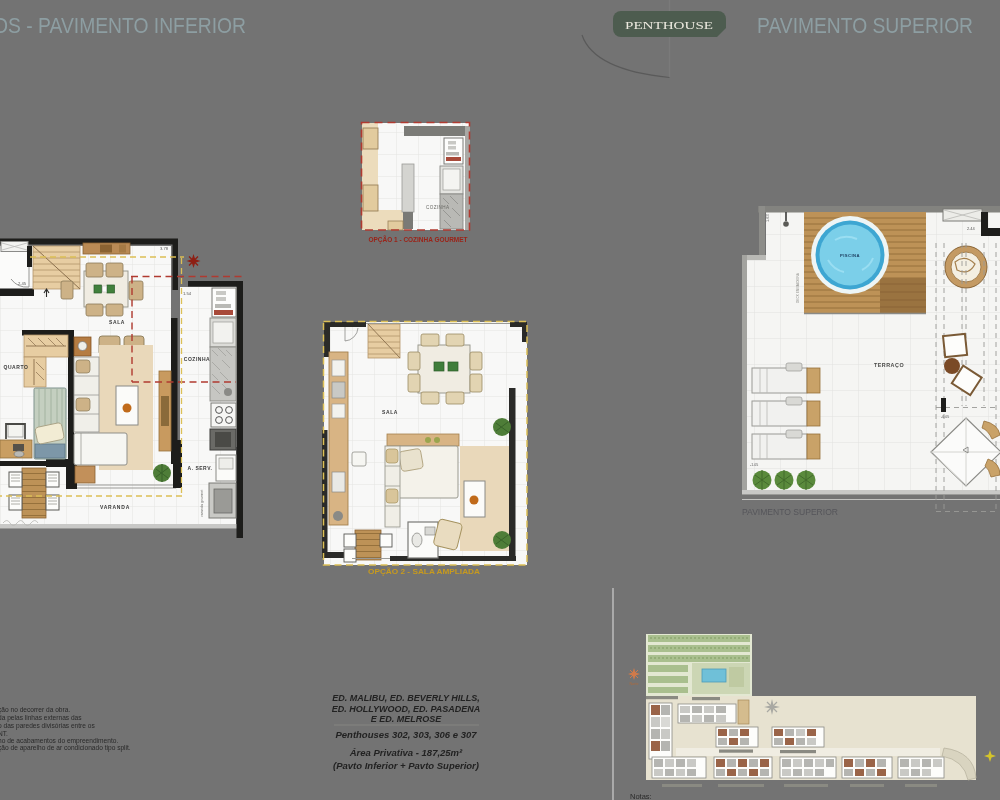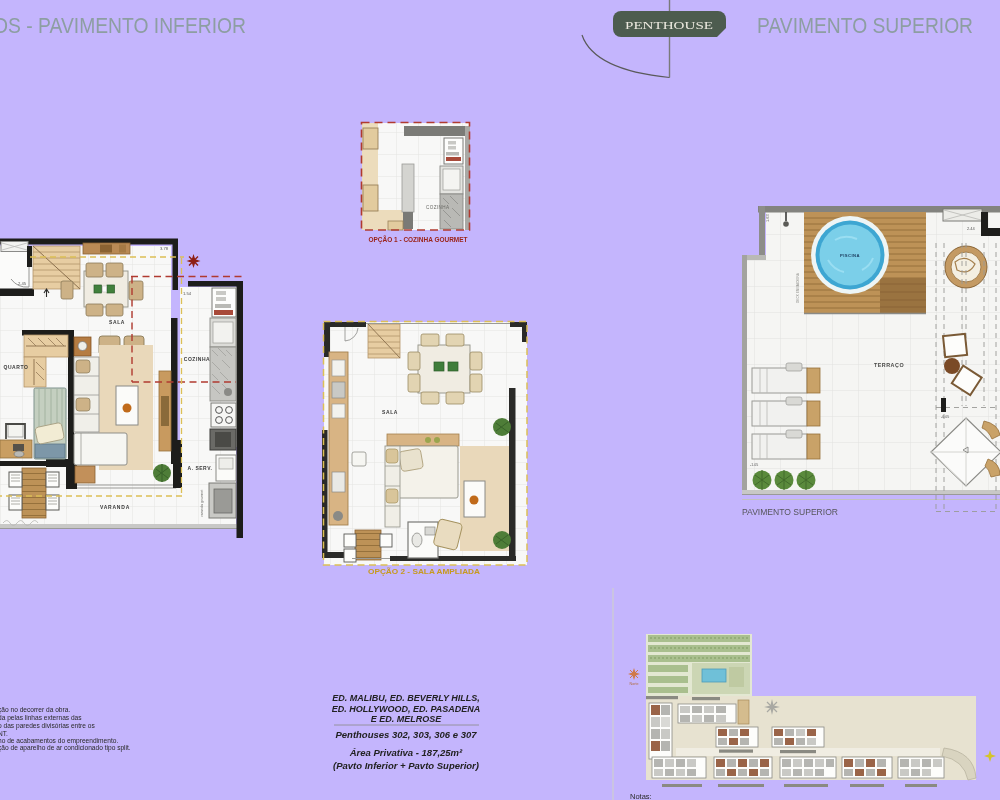--- a/index.html
+++ b/index.html
@@ -1,16 +1,16 @@
 <!DOCTYPE html>
 <html><head>
 <meta charset="utf-8">
 <style>
   html,body{margin:0;padding:0;background:#fff;}
-  #page{position:relative;width:1000px;height:800px;overflow:hidden;background:#c4b5fd;
+  #page{position:relative;width:1000px;height:800px;overflow:hidden;background:#737373;
         font-family:"Liberation Sans",sans-serif;}
   svg text{font-family:"Liberation Sans",sans-serif;}
 </style>
 </head>
 <body>
 <div id="page">
 <svg width="1000" height="800" viewBox="0 0 1000 800" xmlns="http://www.w3.org/2000/svg">
 <defs>
   <pattern id="grid" width="22" height="22" patternUnits="userSpaceOnUse">
     <rect width="22" height="22" fill="#f8f8f7"></rect>

